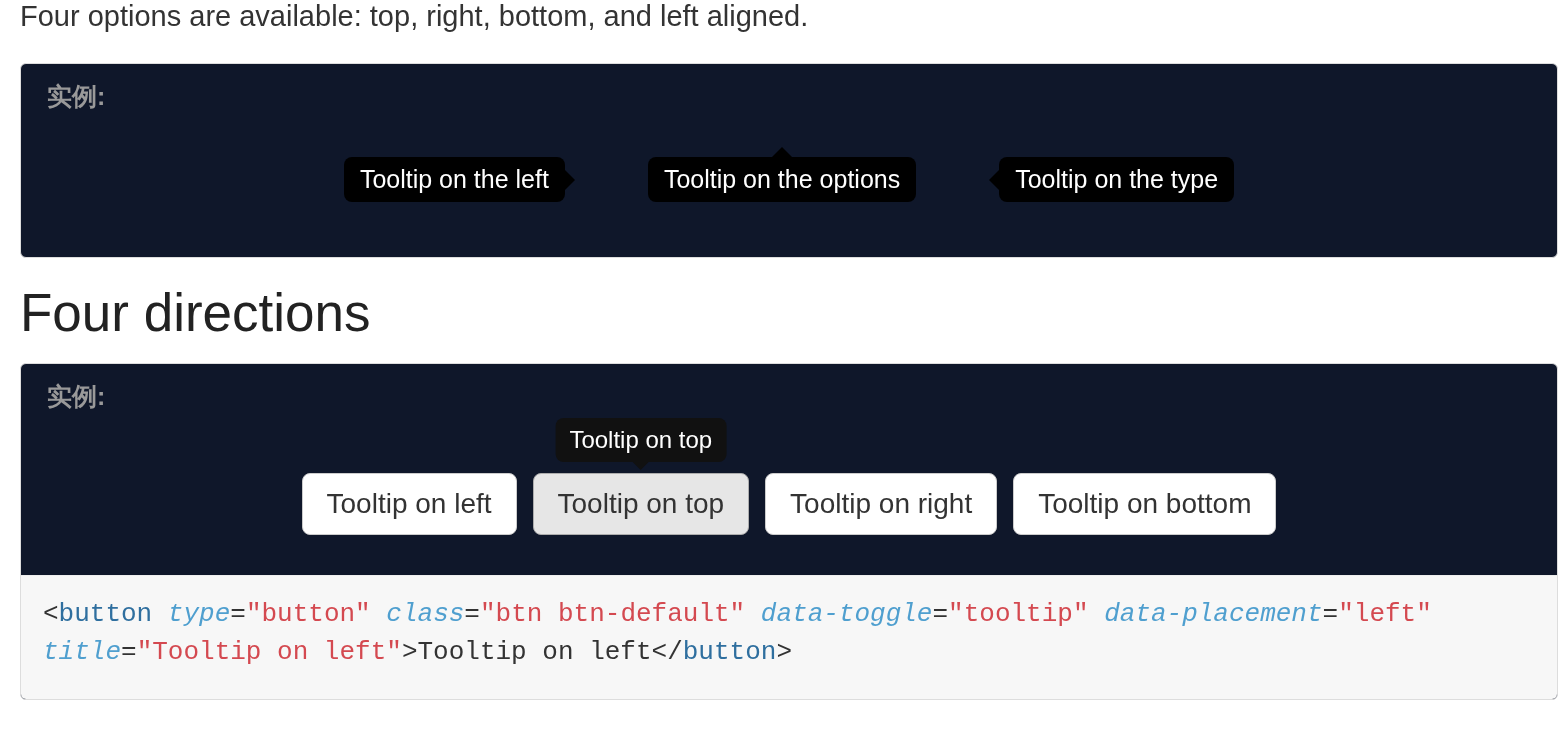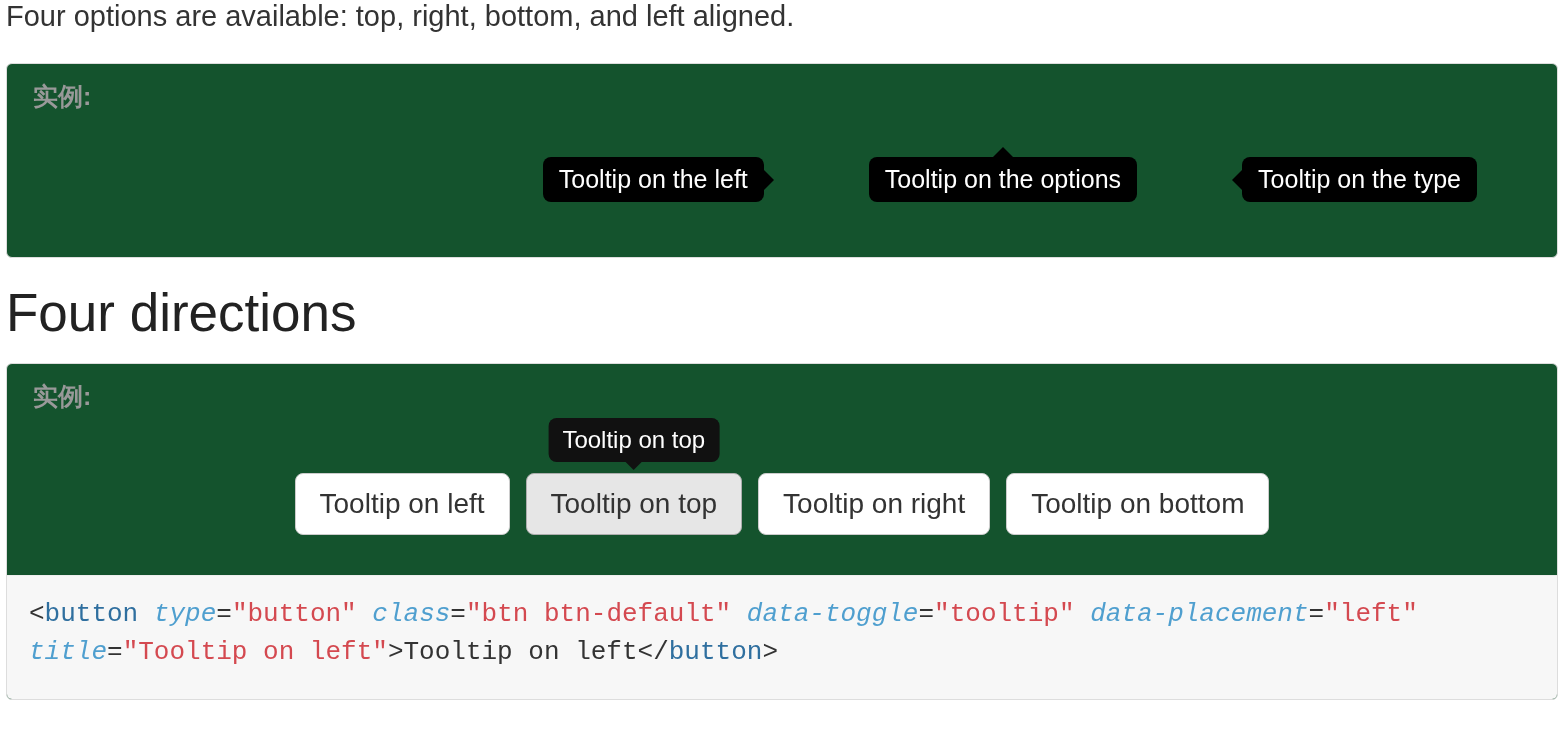--- a/index.html
+++ b/index.html
@@ -4,43 +4,43 @@
 <style>
   body {
     margin: 0;
     padding: 0;
     font-family: "Helvetica Neue", Helvetica, Arial, sans-serif;
     color: #333;
     font-size: 28px;
     background: #fff;
   }
   .page {
-    padding: 0 6px 20px 6px;
+    padding: 0 6px 20px 20px;
   }
   .intro {
     font-size: 29px;
     color: #333;
     margin: 0 0 30px 0;
   }
   .panel {
     border: 1px solid #ddd;
     border-radius: 6px;
-    background: #14532d;
+    background: #0f172a;
     overflow: hidden;
   }
   .panel-header-label {
     font-size: 25px;
     color: #999;
     font-weight: 600;
     padding: 16px 26px 4px 26px;
   }
   .tooltip-row {
     display: flex;
-    justify-content: flex-end;
-    gap: 105px;
+    justify-content: center;
+    gap: 83px;
     padding: 40px 80px 55px 80px;
   }
   .tooltip-pill {
     position: relative;
     background: #000;
     color: #fff;
     font-size: 25px;
     border-radius: 8px;
     padding: 8px 16px;
     white-space: nowrap;

